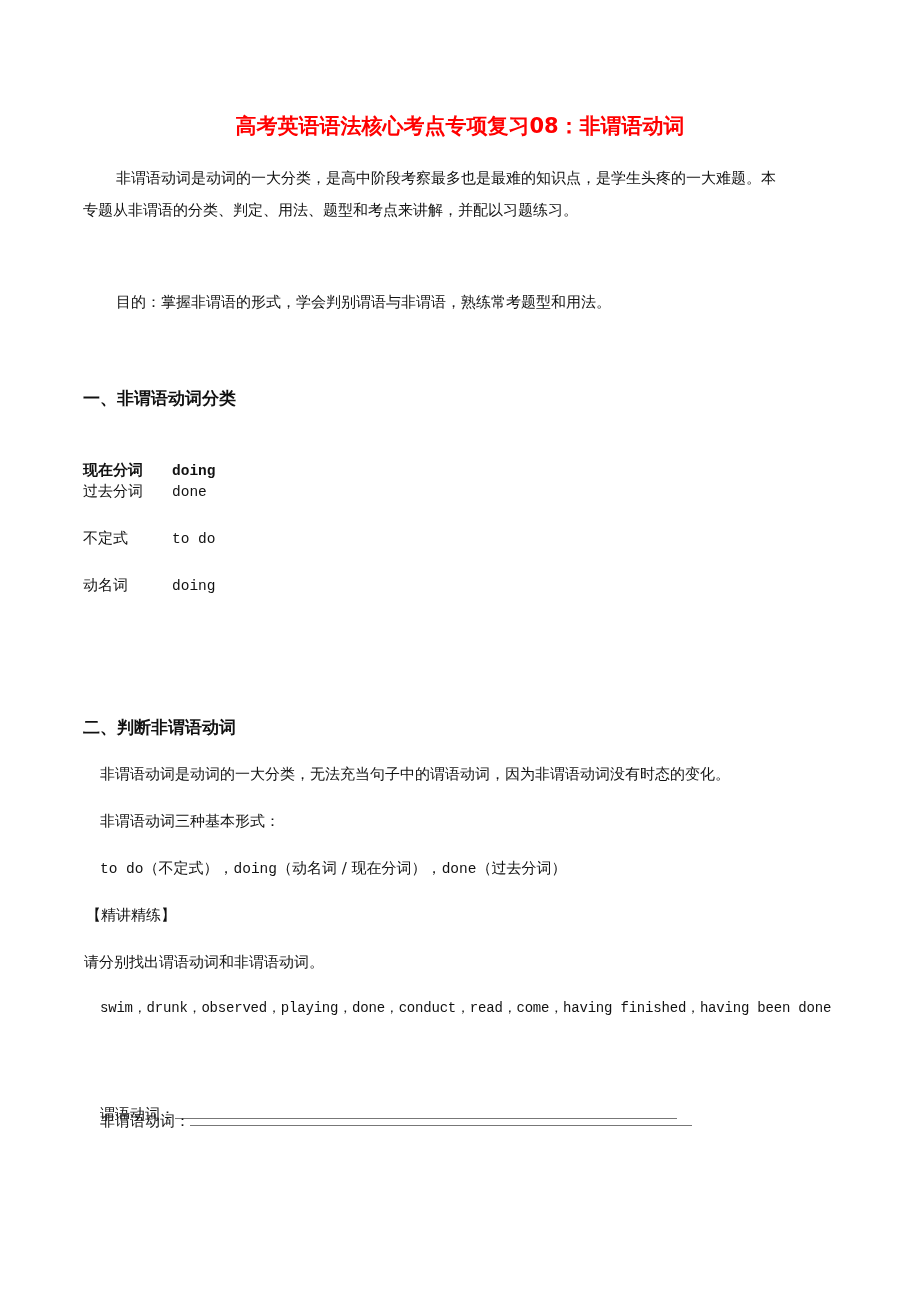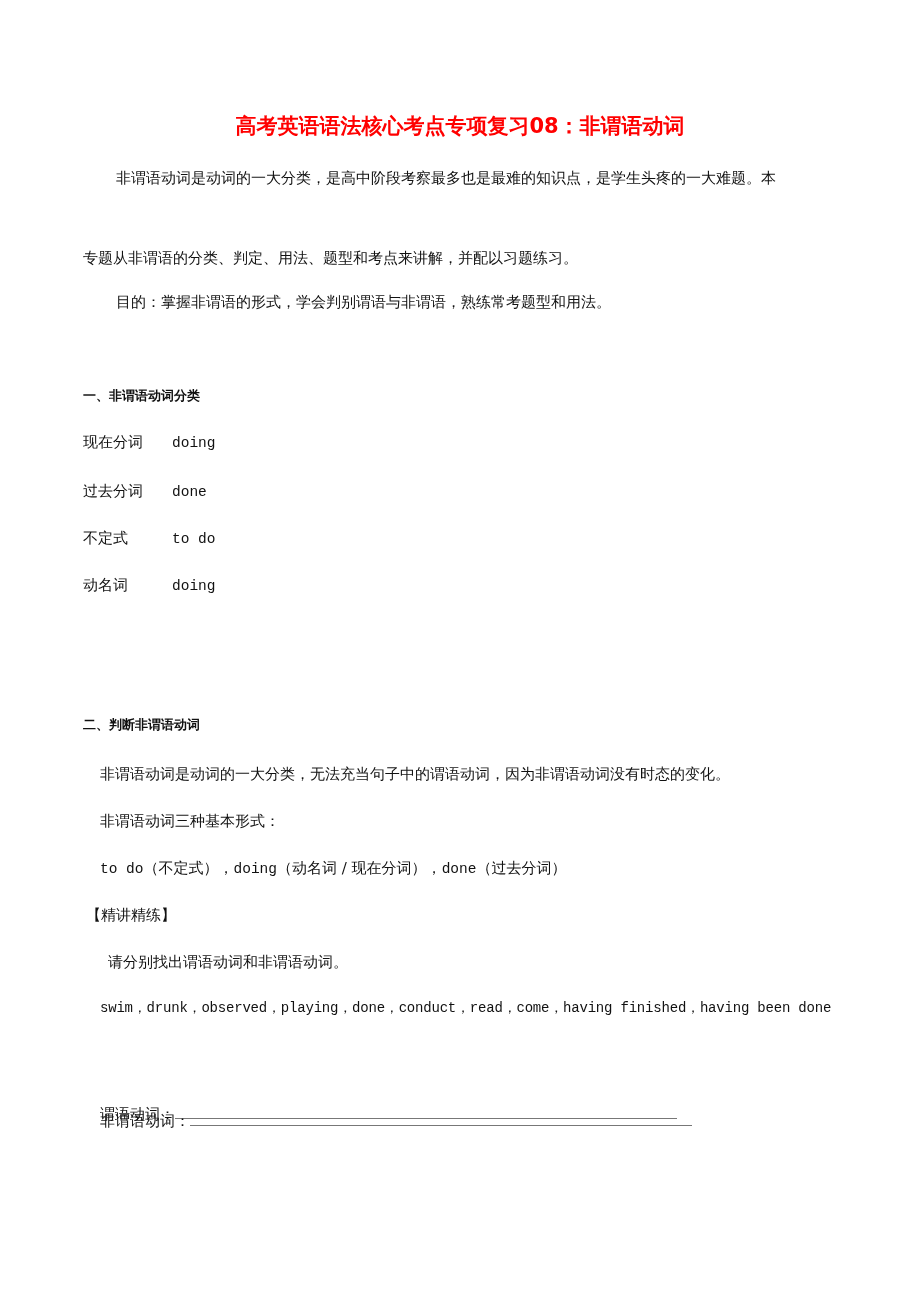--- a/index.html
+++ b/index.html
@@ -8,41 +8,41 @@
       font-family: "DejaVu Serif", "Liberation Serif", serif;
       color: #111111;
     }
     .abs { position: absolute; white-space: nowrap; }
     .title {
       left: 0; width: 920px; top: 112px; text-align: center;
       font-size: 21px; font-weight: bold; color: #ff0000;
       font-family: "DejaVu Sans", "Liberation Sans", sans-serif;
     }
     .body-text { font-size: 15px; line-height: 20px; }
-    .heading { font-size: 13px; font-weight: bold; font-family: "DejaVu Sans", "Liberation Sans", sans-serif; }
+    .heading { font-size: 17px; font-weight: bold; font-family: "DejaVu Sans", "Liberation Sans", sans-serif; }
     .mono { font-family: "Liberation Mono", "DejaVu Sans Mono", monospace; font-size: 14.5px; }
     .term { display: inline-block; width: 89px; }
     .blank-line {
       display: inline-block; border-bottom: 1px solid #777777; height: 14px; vertical-align: baseline;
     }
   </style>
 </head>
 <body>
 
 <div>
 
   <div class="abs title">高考英语语法核心考点专项复习08：非谓语动词</div>
 
   <div class="abs body-text" style="left:116px; top:168px;">非谓语动词是动词的一大分类，是高中阶段考察最多也是最难的知识点，是学生头疼的一大难题。本</div>
-  <div class="abs body-text" style="left:83px; top:200px;margin-top:48px;">专题从非谓语的分类、判定、用法、题型和考点来讲解，并配以习题练习。</div>
+  <div class="abs body-text" style="left:83px; top:200px;">专题从非谓语的分类、判定、用法、题型和考点来讲解，并配以习题练习。</div>
   <div class="abs body-text" style="left:116px; top:246px;margin-top:46px;">目的：掌握非谓语的形式，学会判别谓语与非谓语，熟练常考题型和用法。</div>
 
   <div class="abs heading" style="left:83px; top:387px;">一、非谓语动词分类</div>
 
-  <div class="abs body-text" style="left:83px; top:432px;">
+  <div class="abs body-text" style="left:83px; top:460px;font-weight:bold;">
     <span class="term">现在分词</span><span class="mono">doing</span>
   </div>
   <div class="abs body-text" style="left:83px; top:481px;">
     <span class="term">过去分词</span><span class="mono">done</span>
   </div>
   <div class="abs body-text" style="left:83px; top:528px;">
     <span class="term">不定式</span><span class="mono">to do</span>
   </div>
   <div class="abs body-text" style="left:83px; top:575px;">
     <span class="term">动名词</span><span class="mono">doing</span>
@@ -52,21 +52,21 @@
 
   <div class="abs body-text" style="left:100px; top:764px;">非谓语动词是动词的一大分类，无法充当句子中的谓语动词，因为非谓语动词没有时态的变化。</div>
   <div class="abs body-text" style="left:100px; top:811px;">非谓语动词三种基本形式：</div>
 
   <div class="abs body-text" style="left:100px; top:858px;">
     <span class="mono">to do</span><span>（不定式），</span><span class="mono">doing</span><span>（动名词 / 现在分词），</span><span class="mono">done</span><span>（过去分词）</span>
   </div>
 
   <div class="abs body-text" style="left:86px; top:905px;">【精讲精练】</div>
 
-  <div class="abs body-text" style="left:108px; top:952px;">请分别找出谓语动词和非谓语动词。</div>
+  <div class="abs body-text" style="left:84px; top:952px;">请分别找出谓语动词和非谓语动词。</div>
 
   <div class="abs mono" style="left:100px; top:999px; font-size:14px; letter-spacing:-0.2px;text-align:right;">swim，drunk，observed，playing，done，conduct，read，come，having finished，having been done</div>
 
   <div class="abs body-text" style="left:100px; top:1104px;">
     <span>谓语动词：</span><span class="blank-line" style="width:502px;"></span>
   </div>
 
   <div class="abs body-text" style="left:100px; top:1111px;">
     <span>非谓语动词：</span><span class="blank-line" style="width:502px;"></span>
   </div>

